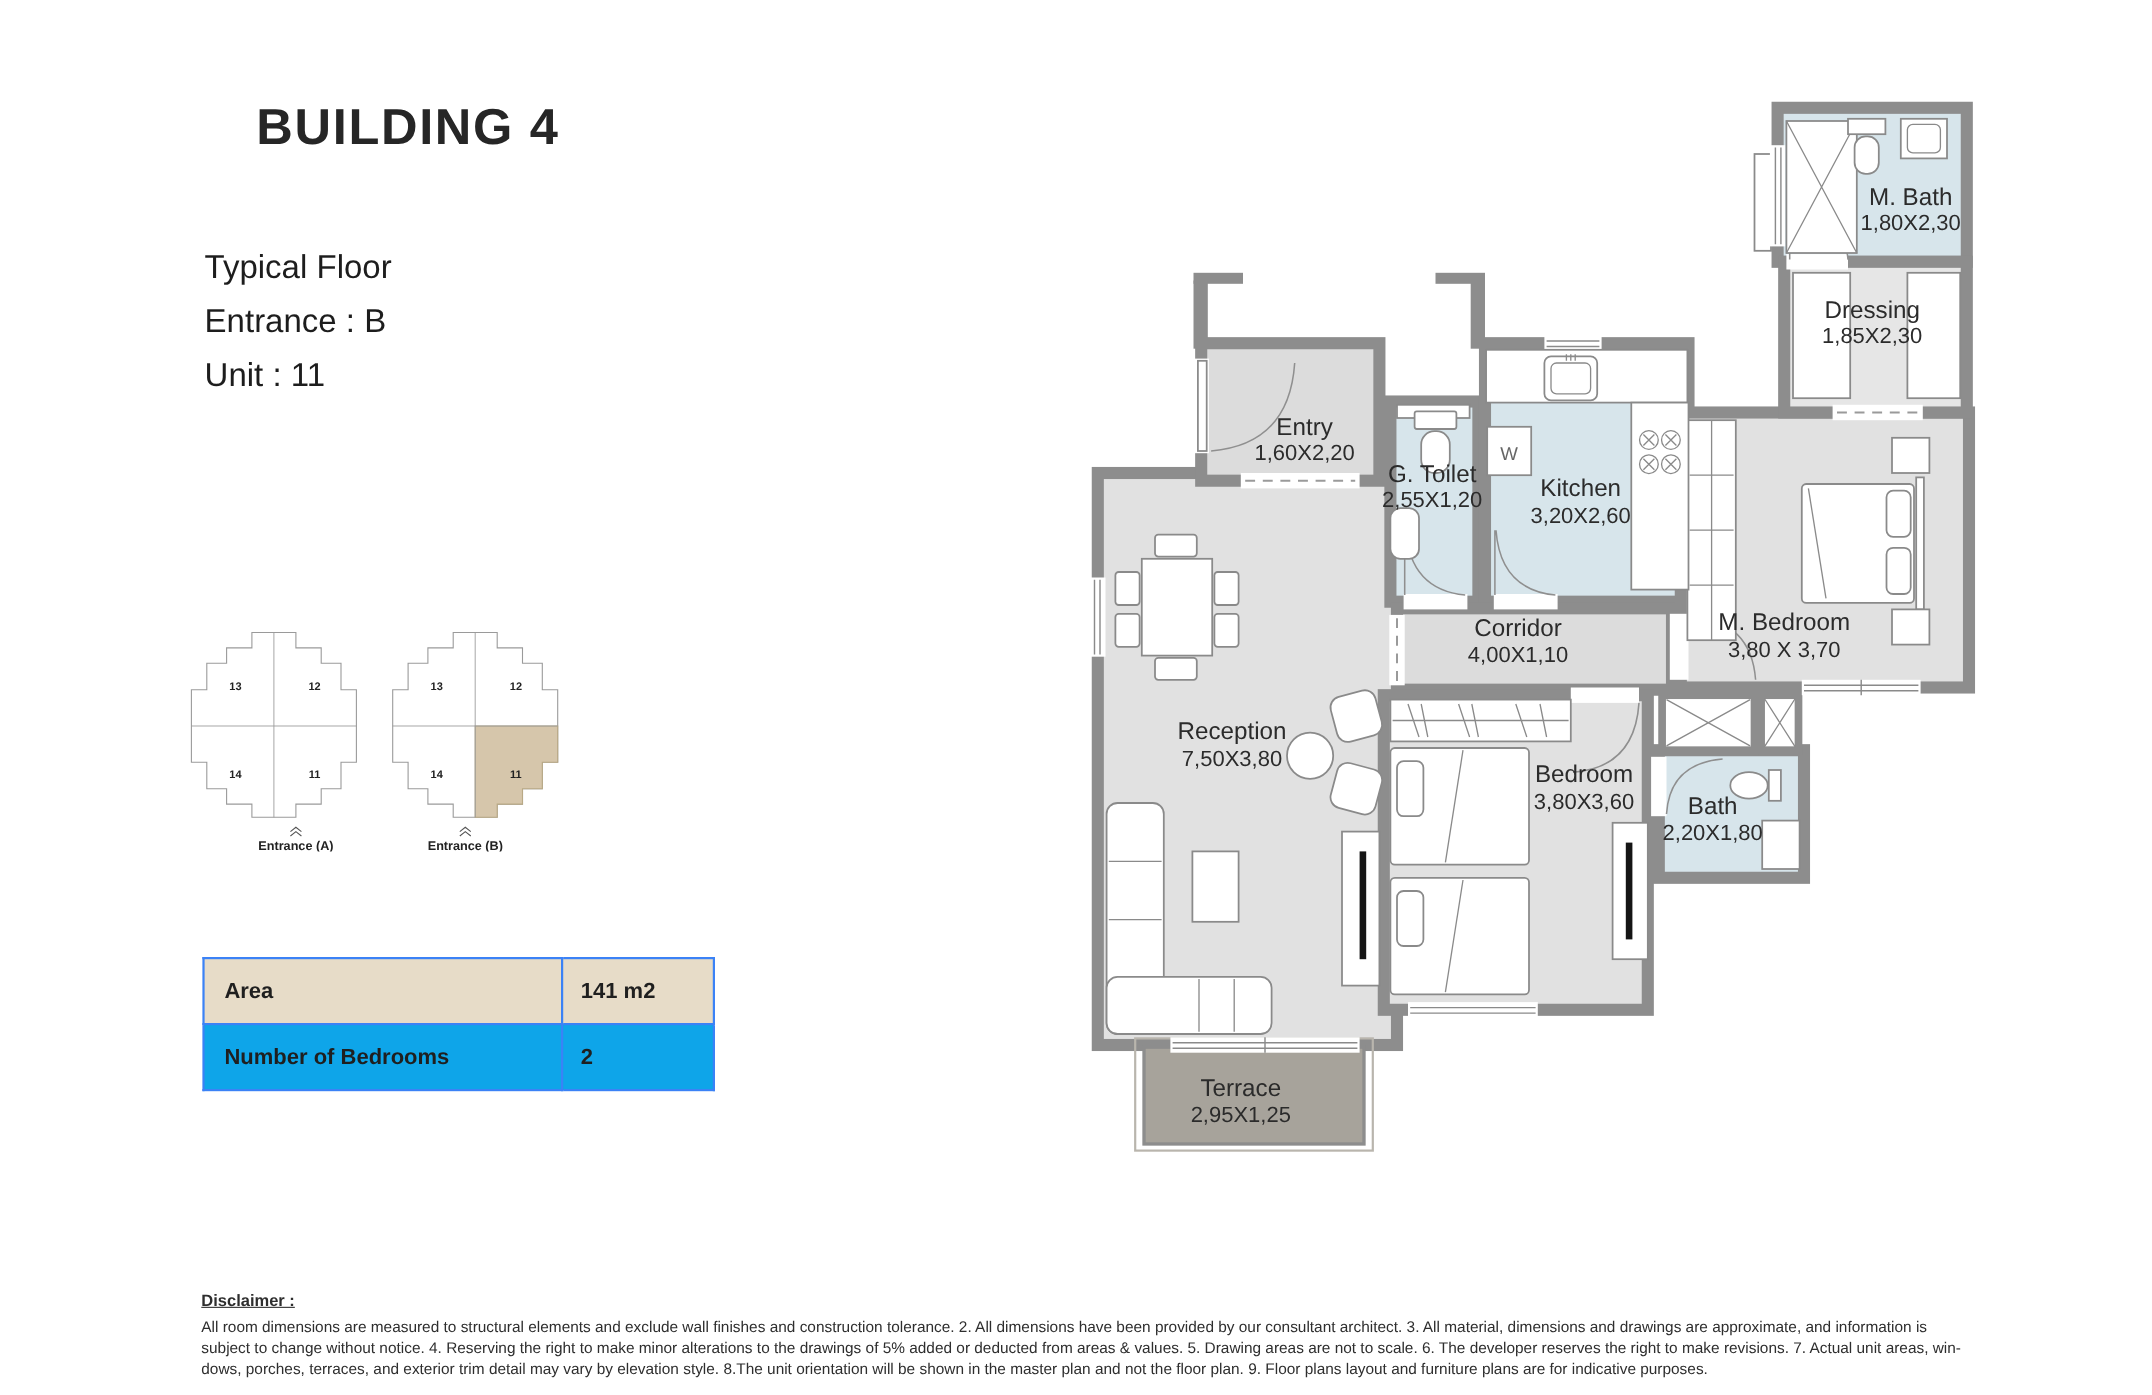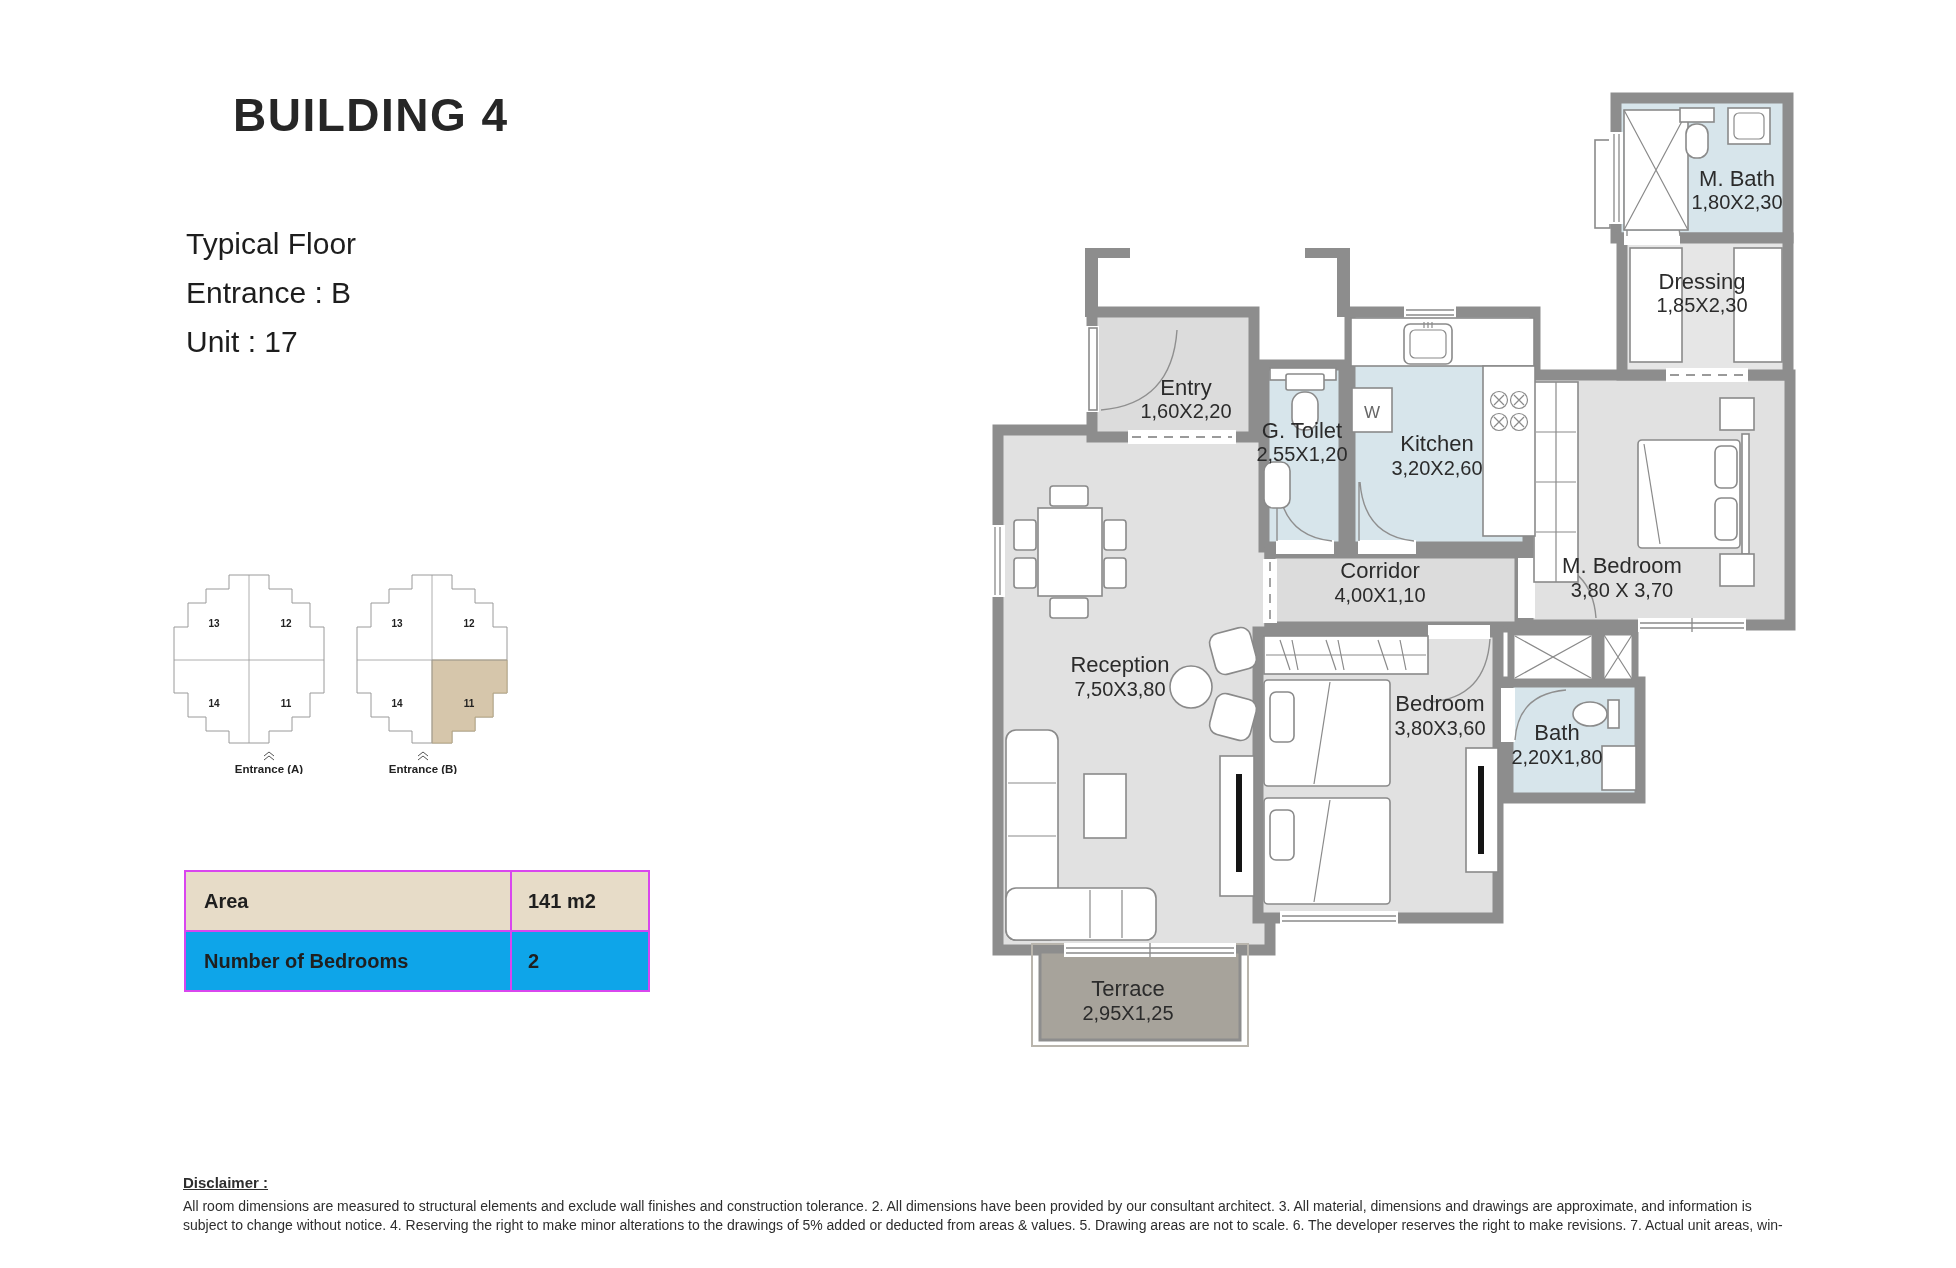--- a/index.html
+++ b/index.html
@@ -7,21 +7,21 @@
     width:1956px;height:1268px;position:relative;background:#ffffff;
     font-family:"Liberation Sans", sans-serif;color:#1f1f1f;overflow:hidden;
   }
   .abs{position:absolute;}
   
   #title{left:186px;top:88px;font-size:46px;font-weight:800;letter-spacing:1.5px;color:#262626;margin-left:47px;}
   #subtitle{left:186px;top:219px;font-size:30px;font-weight:500;line-height:49px;color:#1d1d1d;}
   
   #info-table{left:184px;top:870px;border-collapse:collapse;}
   #info-table td{
-    border:2px solid #d946ef;height:58px;font-size:20px;font-weight:bold;color:#1f1f1f;
+    border:2px solid #3b82f6;height:58px;font-size:20px;font-weight:bold;color:#1f1f1f;
     padding:0 0 0 18px;vertical-align:middle;margin-left:18px;
   }
   #info-table td.lbl{width:306px;}
   #info-table td.val{width:120px;padding-left:16px;}
   #info-table tr.tan td{background:#e7dcc8;}
   #info-table tr.white td{background:#0ea5e9;}
   
   #disclaimer{left:183px;top:1174px;width:1600px;color:#2e2e2e;}
   #disclaimer .dh{font-size:15px;font-weight:bold;margin-bottom:6px;text-decoration:underline;}
   #disclaimer .dl{font-size:14px;line-height:19px;white-space:nowrap;}
@@ -43,21 +43,21 @@
   .mini-cap{font-family:"Liberation Sans",sans-serif;font-size:11.5px;font-weight:600;fill:#222;text-anchor:middle;}
   .mini-ic{fill:none;stroke:#555;stroke-width:1;}
 </style>
 </head>
 <body>
 
 <div class="abs" id="title">BUILDING 4</div>
 <div class="abs" id="subtitle">
   <div>Typical Floor</div>
   <div>Entrance : B</div>
-  <div>Unit : 17</div>
+  <div>Unit : 11</div>
 </div>
 
 <svg class="abs" style="left:170px;top:562px;" width="348" height="212" viewBox="0 0 348 212">
 
   <g transform="translate(4,13)">
     <path class="mini-outline" d="M 55 0 H 95 V 14 H 118 V 28 H 136 V 52 H 150 V 118 H 136 V 142 H 118 V 156 H 95 V 168 H 55 V 156 H 32 V 142 H 14 V 118 H 0 V 52 H 14 V 28 H 32 V 14 H 55 Z"></path>
     <path class="mini-line" d="M 75 0 V 168 M 0 85 H 150"></path>
     <text class="mini-unit" x="40" y="52">13</text>
     <text class="mini-unit" x="112" y="52">12</text>
     <text class="mini-unit" x="40" y="132">14</text>
@@ -334,13 +334,14 @@
   <text class="rname" x="577" y="660">Bath</text>
   <text class="rdims" x="577" y="684">2,20X1,80</text>
   <text class="rname" x="148" y="916">Terrace</text>
   <text class="rdims" x="148" y="940">2,95X1,25</text>
 </svg>
 
 <div class="abs" id="disclaimer">
   <div class="dh">Disclaimer :</div>
   <div class="dl">All room dimensions are measured to structural elements and exclude wall finishes and construction tolerance. 2. All dimensions have been provided by our consultant architect. 3. All material, dimensions and drawings are approximate, and information is</div>
   <div class="dl">subject to change without notice. 4. Reserving the right to make minor alterations to the drawings of 5% added or deducted from areas &amp; values. 5. Drawing areas are not to scale. 6. The developer reserves the right to make revisions. 7. Actual unit areas, win-</div>
+  <div class="dl">dows, porches, terraces, and exterior trim detail may vary by elevation style. 8.The unit orientation will be shown in the master plan and not the floor plan. 9. Floor plans layout and furniture plans are for indicative purposes.</div>
 </div>
 
 </body></html>

